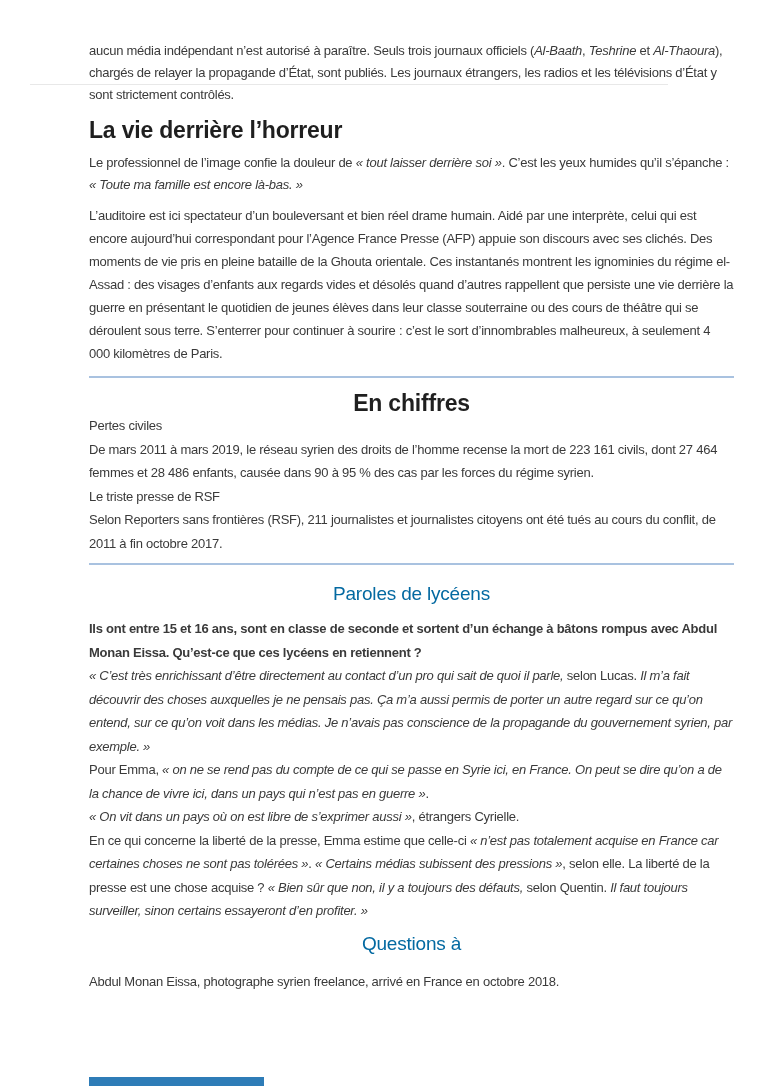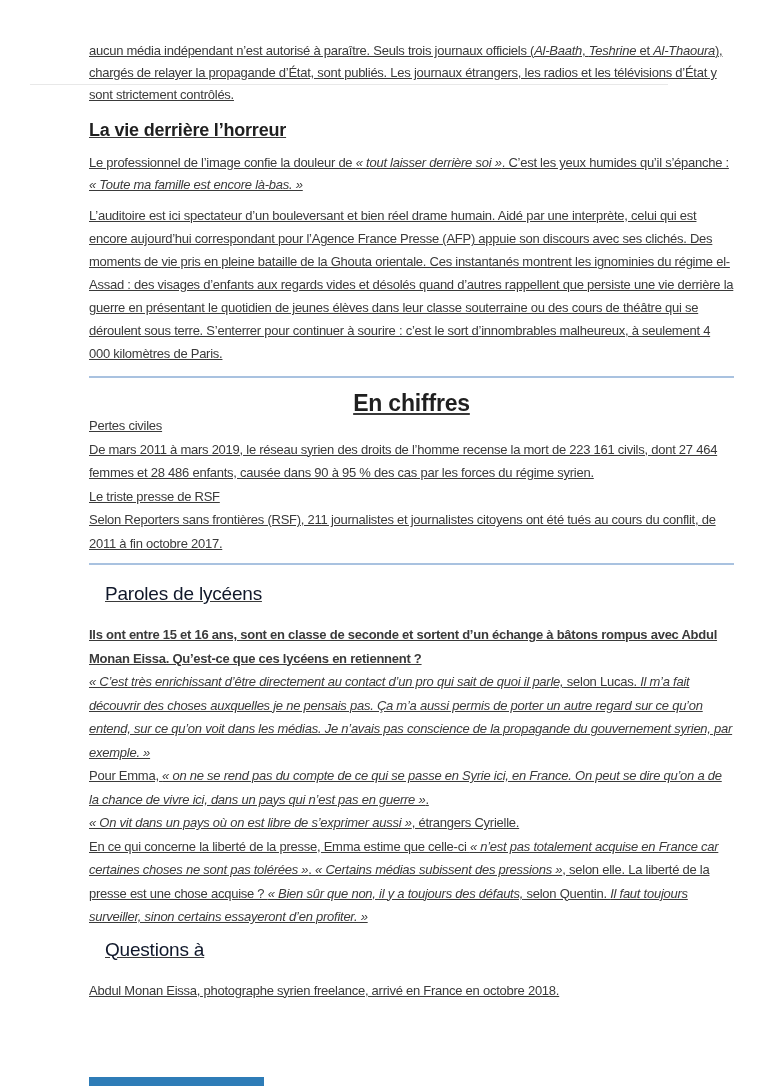--- a/index.html
+++ b/index.html
@@ -2,50 +2,50 @@
 <html lang="fr" style="--text: #3a3a3a; --heading: #1f1f1f; --divider: #a9c2e0; --pagebreak: #e8e8e8; --bottombar: #2e7cb7;"><head>
 <meta charset="utf-8">
 <style>
   html,body{margin:0;padding:0;}
   body{
     width:768px;height:1086px;position:relative;overflow:hidden;
     background:#ffffff;
     font-family:"Liberation Sans", sans-serif;
     color:var(--text,#3a3a3a);
   }
-  .page{position:relative;width:668px;height:1086px;text-decoration:underline;}
+  .page{position:relative;width:668px;height:1086px;}
   .top-divider{
     position:absolute;top:84px;left:30px;right:0;height:1px;
     background:var(--pagebreak,#e8e8e8);
   }
   .content{
     position:relative;
     margin-left:89px;width:645px;
     padding-top:40px;
     font-size:13px;letter-spacing:-0.25px;
   }
   p{margin:0;}
   .body{line-height:22px;color:var(--text,#3a3a3a);}
   .lh23{line-height:23px;}
   .seg-italic{font-style:italic;}
   .seg-bold{font-weight:bold;margin-top:36px;}
   h2.section-heading{
     margin:12px 0 10px 0;
-    font-size:18px;line-height:24px;font-weight:bold;
+    font-size:23px;line-height:24px;font-weight:bold;
     color:var(--heading,#1f1f1f);letter-spacing:-0.2px;
   }
   .center-heading-bold{
     margin:0;text-align:center;
     font-size:23px;line-height:22px;font-weight:bold;
     color:var(--heading,#1f1f1f);letter-spacing:-0.2px;
   }
   .center-heading-light{
-    margin:16px;
+    margin:10px;text-align:center;
     font-size:19px;line-height:26px;font-weight:400;
-    color:#0f172a;letter-spacing:-0.2px;
+    color:#0369a1;letter-spacing:-0.2px;
   }
   .blue-rule{
     border:none;height:2px;margin:11px 0 14px 0;
     background:var(--divider,#a9c2e0);
   }
   .blue-rule.second{margin:8px 0 16px 0;}
   .chiffres{line-height:23.5px;margin-top:0;}
   .paroles{margin-top:10px;}
   .paroles p{line-height:23.5px;}
   .heading-questions{margin-top:8px;}

